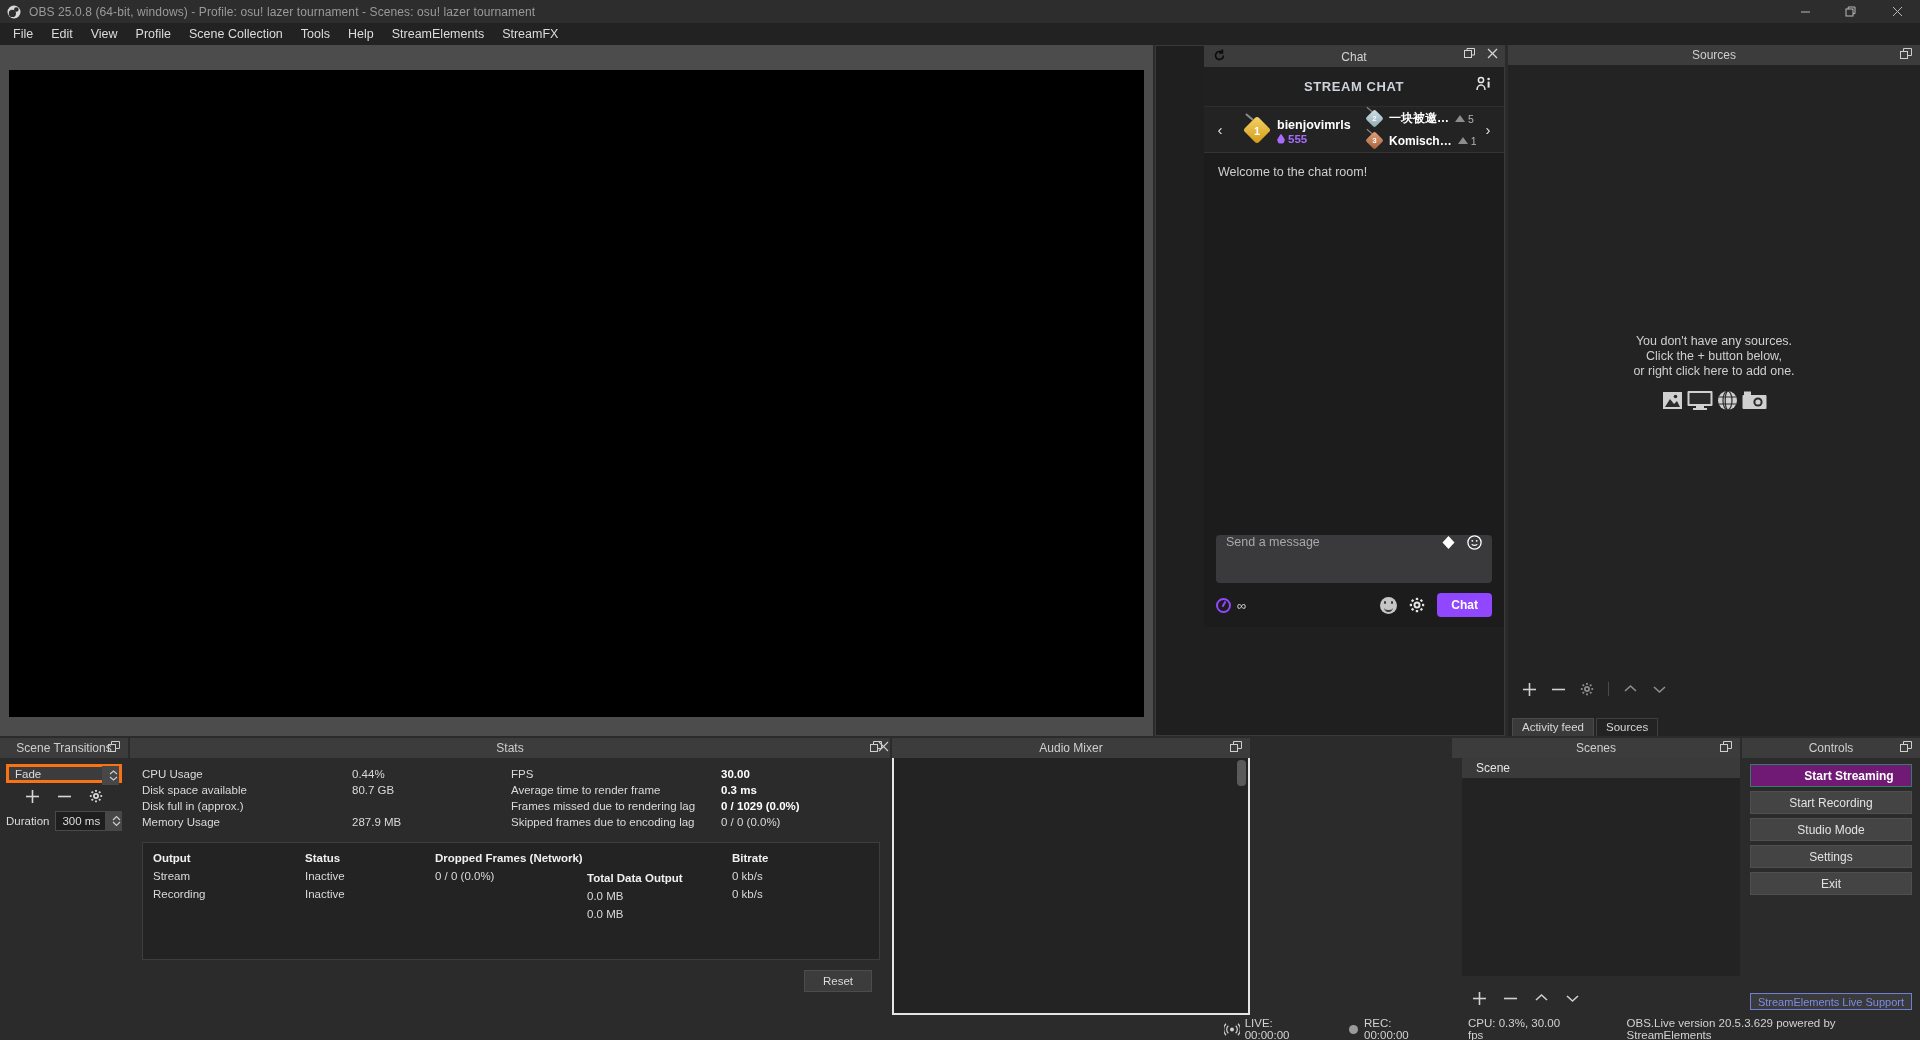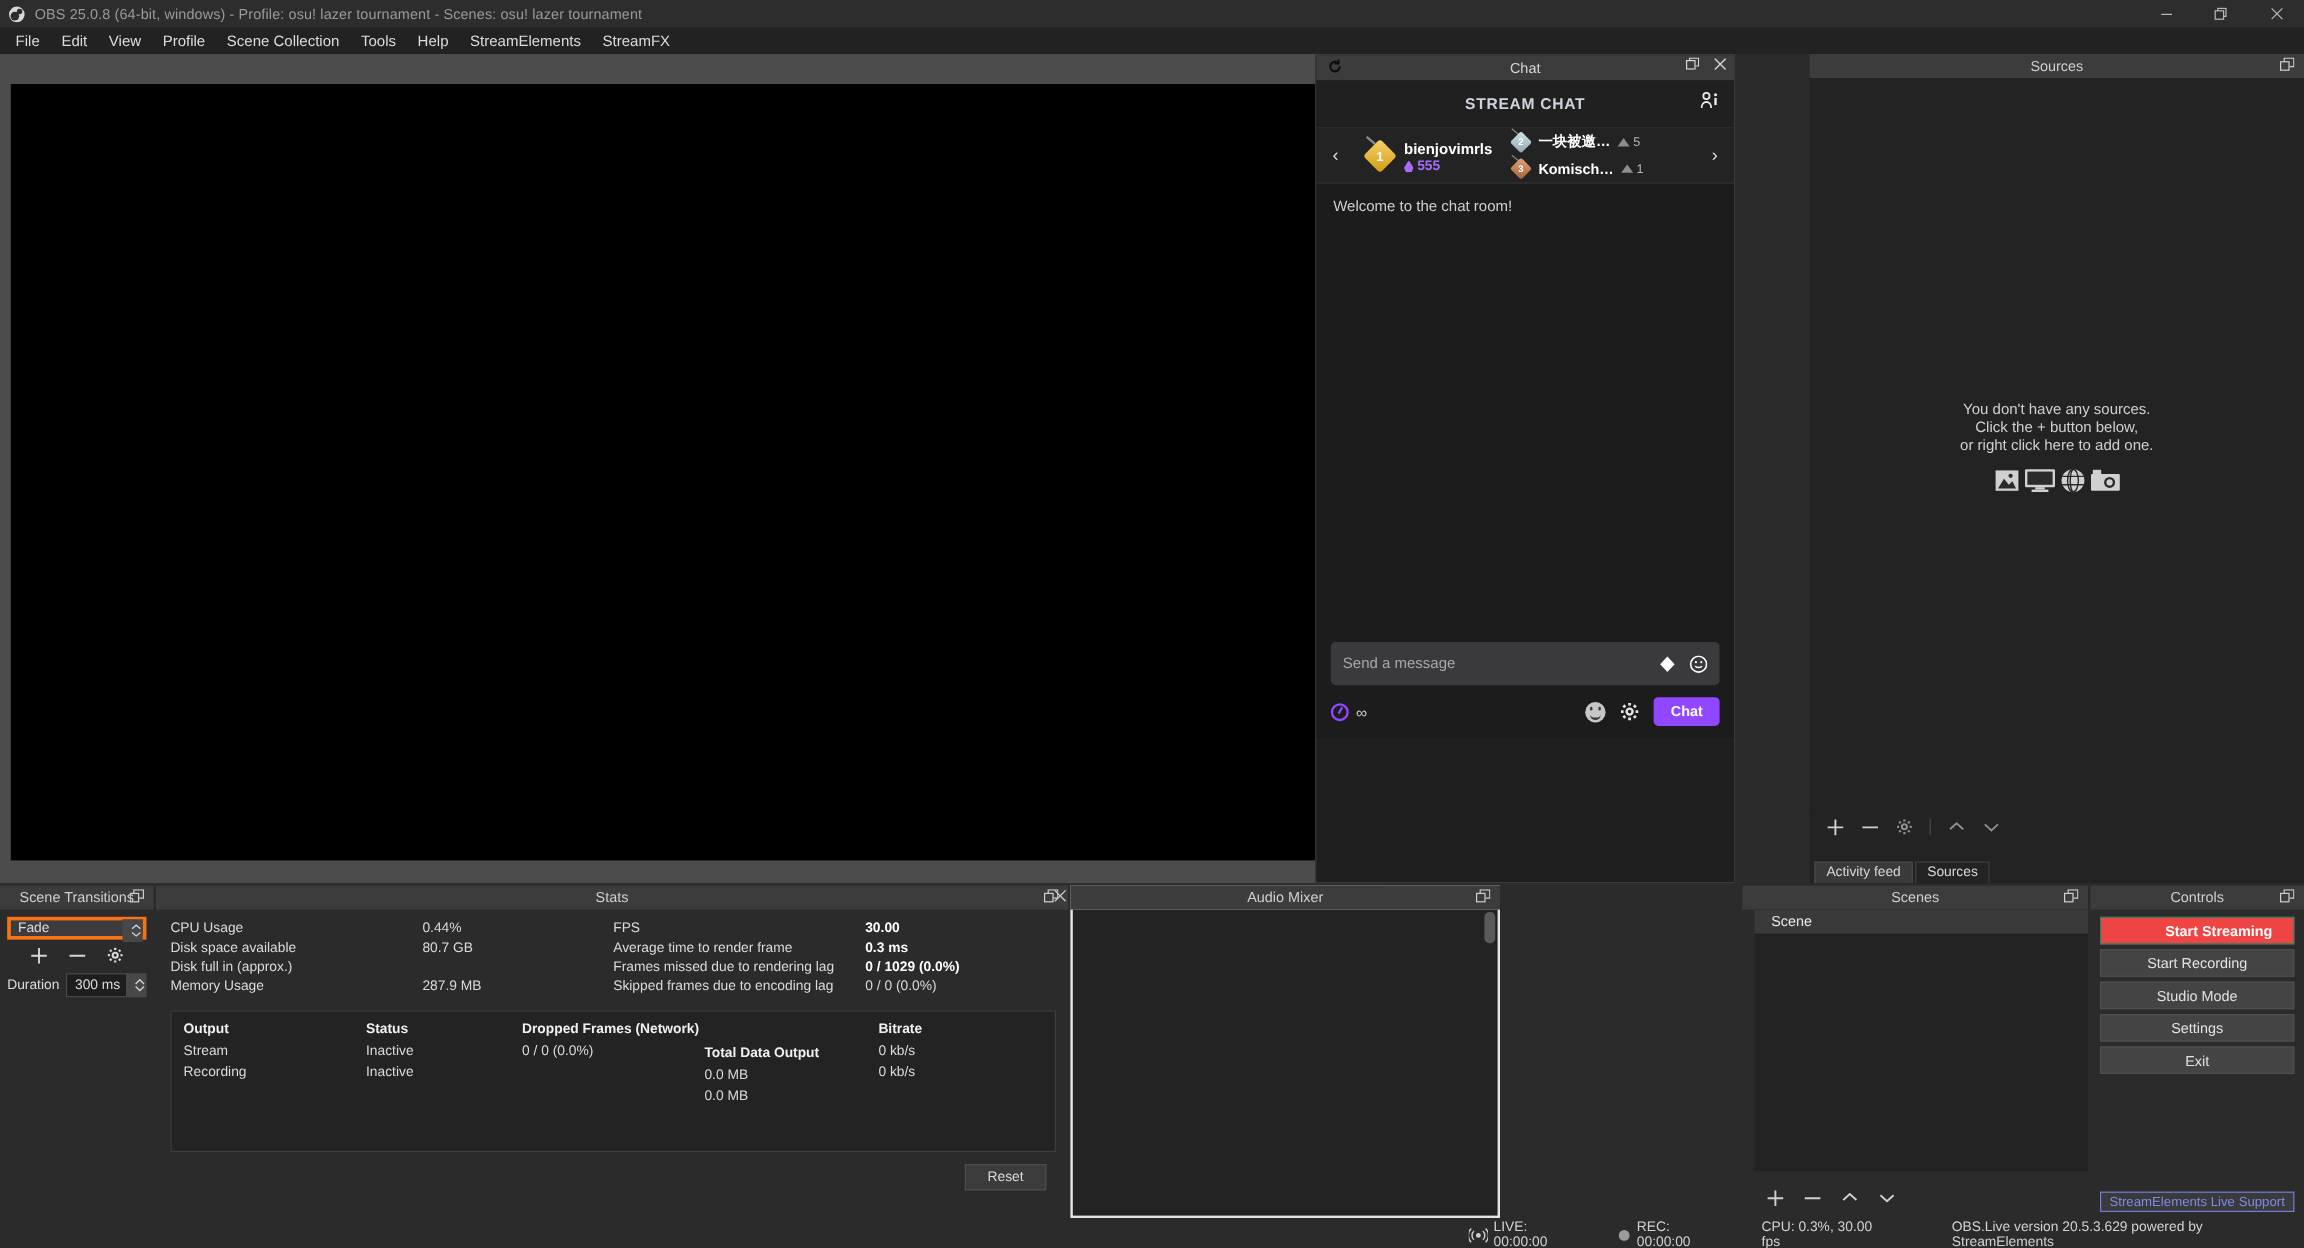--- a/index.html
+++ b/index.html
@@ -45,22 +45,22 @@
   
   .dock-title {
     height: 20px; background: #3c3c3c; display: flex; align-items: center;
     justify-content: center; position: relative; font-size: 12px; color: #cfcfcf;
   }
   .dock-title .float-ic { position: absolute; right: 8px; top: 3px; color: #cfcfcf; }
   .dock-title .close-ic { position: absolute; right: 0px; top: 2px; color: #cfcfcf; }
 
   
   .chat-dock {
-    position: absolute; left: 1096px; top: 45px; width: 350px; height: 691px;
-    background: #1f1f1f; border: 1px solid #3a3a3a;
+    position: absolute; left: 1155px; top: 45px; width: 350px; height: 691px;
+    background: #1f1f1f; border: 1px solid #3a3a3a; padding-left: 48px;
   }
   .chat-head {
     height: 21px; background: #3c3c3c; position: relative;
     display: flex; align-items: center; justify-content: center;
     font-size: 12px; color: #d6d6d6;
   }
   .chat-head .reload { position: absolute; left: 9px; top: 3px; }
   .chat-head .hbtns  { position: absolute; right: 6px; top: 2px; display: flex; gap: 12px; }
   .stream-chat-bar {
     height: 40px; background: #202020; display: flex; align-items: center;
@@ -97,22 +97,22 @@
   .lb-mini .d2 { position: absolute; left: 2px; top: 3px; width: 13px; height: 13px; transform: rotate(45deg); border-radius: 2px; }
   .lb-mini .n2 { position: absolute; left: 0; top: 3px; width: 17px; text-align: center; font-size: 8px; font-weight: bold; color: #fff; line-height: 13px; z-index: 2; }
   .lb-mini .s2 { position: absolute; left: 0px; top: 0px; width: 7px; height: 1px; background: #8b8b8b; transform: rotate(40deg); }
   .lb-user { font-size: 12px; color: #fff; font-weight: bold; max-width: 96px; overflow: hidden; white-space: nowrap; }
   .lb-score { font-size: 10.5px; color: #b5b5b5; display: flex; align-items: center; gap: 3px; }
   .tri { width: 0; height: 0; border-left: 5px solid transparent; border-right: 5px solid transparent; border-bottom: 7px solid #8d8d8d; }
   .chat-body { height: 372px; background: #1c1c1c; padding: 12px 14px; }
   .chat-msg { font-size: 12.5px; color: #cfcfcf; }
   .chat-input-wrap { background: #1c1c1c; padding: 10px 12px 0 12px; }
   .chat-input {
-    height: 36px; background: #3a3a3d; border-radius: 4px; display: flex;
-    align-items: center; padding: 0 10px; position: relative; gap: 32px;
+    height: 48px; background: #3a3a3d; border-radius: 4px; display: flex;
+    align-items: flex-start; padding: 0 10px; position: relative; gap: 32px;
   }
   .chat-input .ph { font-size: 12.5px; color: #a8a8a8; flex: 1; }
   .chat-input .ics { display: flex; gap: 11px; align-items: center; color: #fff; }
   .chat-foot { display: flex; align-items: center; padding: 10px 12px; background: #1c1c1c; }
   .bits { display: flex; align-items: center; gap: 6px; }
   .circle-ic { width: 15px; height: 15px; border: 2px solid #9146ff; border-radius: 50%; position: relative; }
   .circle-ic::after { content:""; position:absolute; left: 5px; top: 1px; width: 1.5px; height: 6px; background: #9146ff; transform: rotate(30deg); }
   .inf { font-size: 13px; color: #d0d0d0; }
   .chat-foot-right { margin-left: auto; display: flex; align-items: center; gap: 12px; }
   .smiley { width: 17px; height: 17px; border-radius: 50%; background: #c6c6c6; position: relative; }
@@ -219,21 +219,21 @@
   }
 
   .controls-dock {
     position: absolute; left: 1742px; top: 738px; width: 178px; height: 277px; background: #2b2b2b;
   }
   .ctrl-body { padding: 6px 8px 0 8px; display: flex; flex-direction: column; gap: 4px; }
   .ctrl-btn {
     height: 23px; background: #444; border: 1px solid #4f4f4f; color: #e2e2e2;
     font-size: 12px; display: flex; align-items: center; justify-content: center;
   }
-  .ctrl-btn.primary { background: #ef4444; border-color: #2d8063; font-weight: bold; color: #fff; padding-left: 36px; }
+  .ctrl-btn.primary { background: #701a75; border-color: #2d8063; font-weight: bold; color: #fff; padding-left: 36px; }
   .se-support {
     position: absolute; left: 8px; bottom: 5px; width: 162px; height: 17px;
     background: #3a3a3a; border: 1px solid #6f7fd8; color: #7b8ce6; font-size: 11px;
     display: flex; align-items: center; justify-content: center;
   }
 
   
   .statusbar {
     position: absolute; left: 0; bottom: 0; width: 1920px; height: 22px;
     background: #2b2b2b; display: flex; align-items: center;

